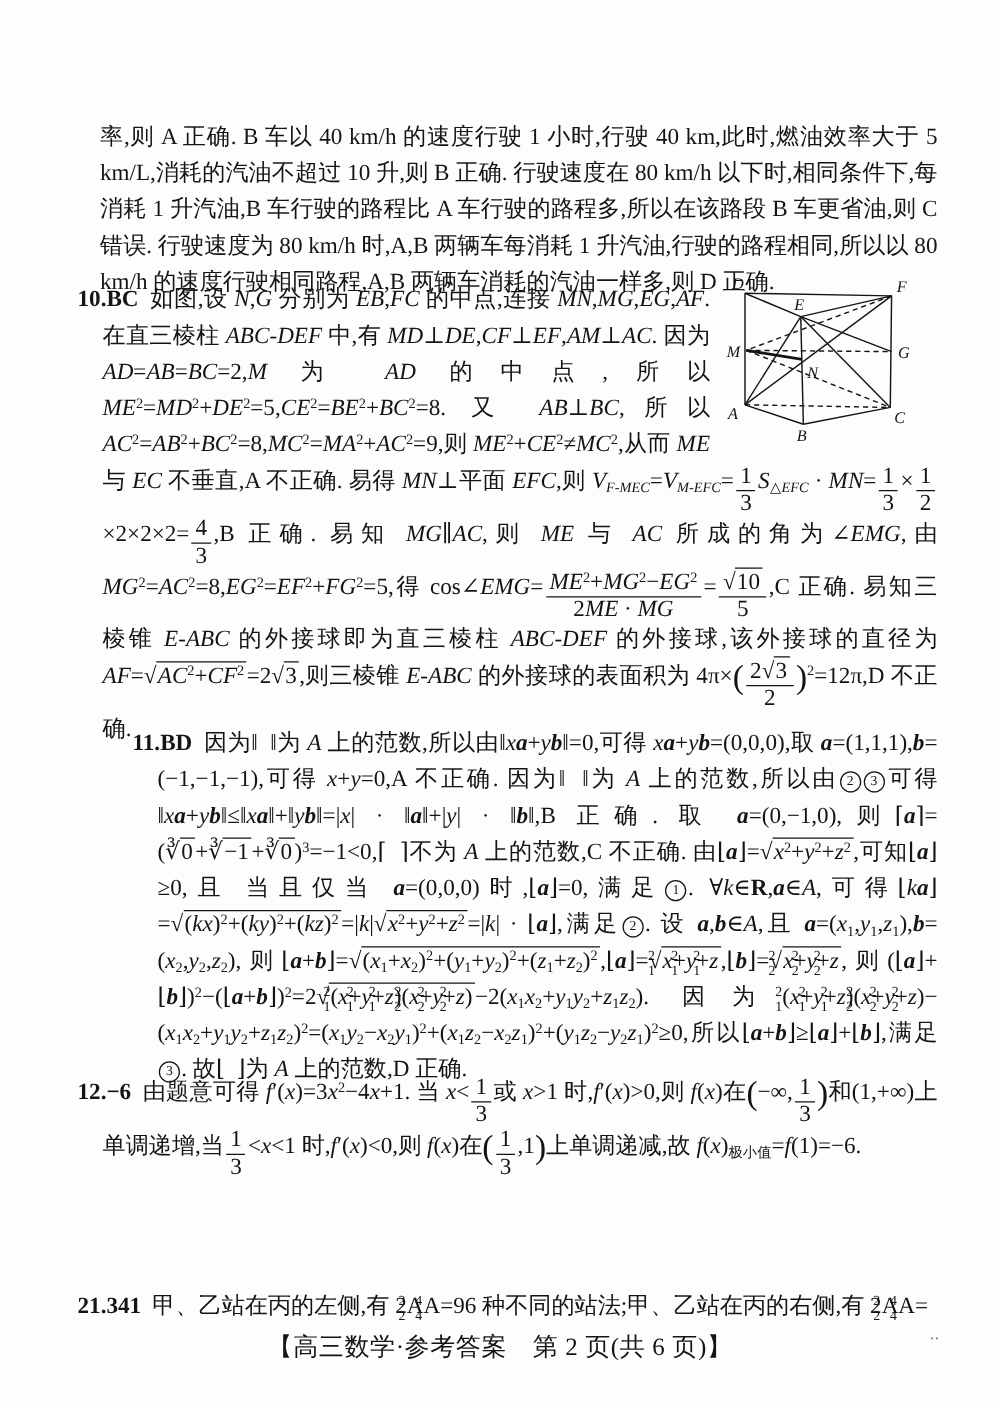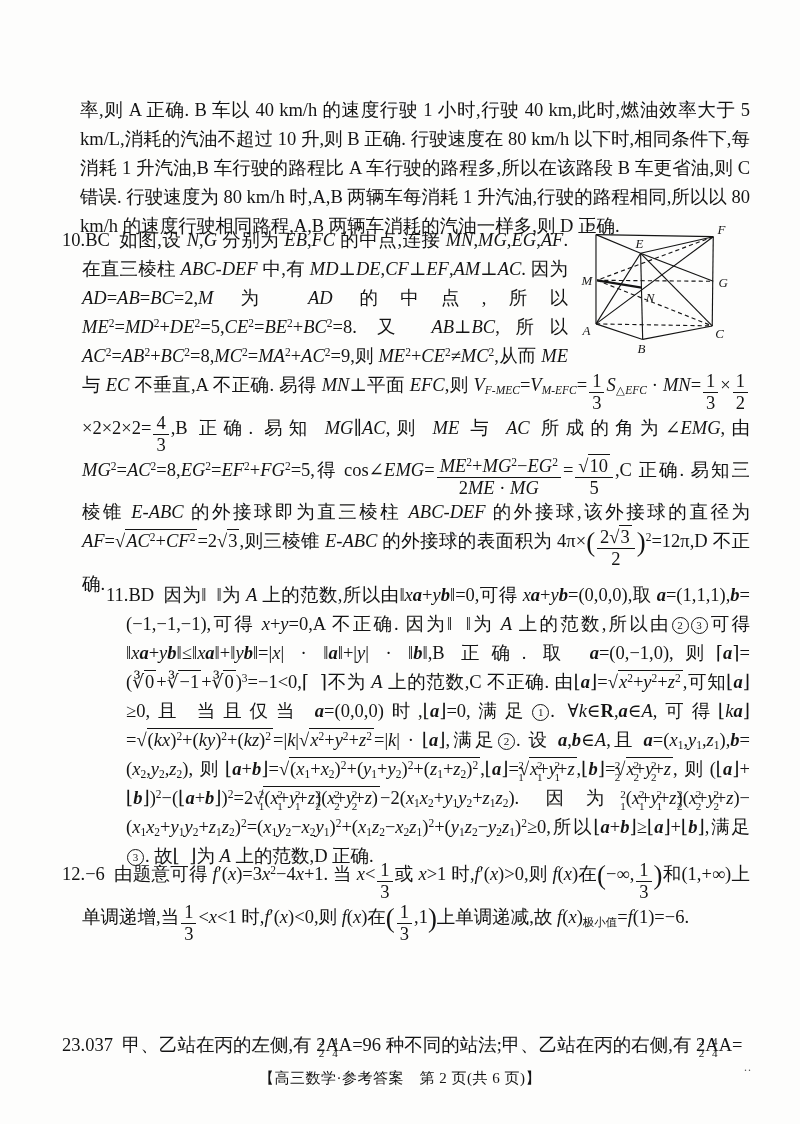--- a/index.html
+++ b/index.html
@@ -5,21 +5,21 @@
   html,body{margin:0;padding:0;}
   body{
     width:800px;height:1124px;position:relative;overflow:hidden;
     background:#fdfdfc;color:#141414;
     font-family:"Liberation Serif","DejaVu Serif",serif;
     font-size:18.5px;line-height:29px;
   }
   .blk{position:absolute;left:62px;right:50px;text-align:justify;}
   .indent{padding-left:18px;}
   .prob{padding-left:20px;text-indent:-20px;}
-  .pnum{margin-right:9px;}
+  .pnum{margin-right:9px;font-weight:bold;}
   i{font-family:"Liberation Serif","DejaVu Serif",serif;}
   sub,sup{font-size:0.62em;line-height:0;}
   sup{vertical-align:0.5em;}
   sub{vertical-align:-0.3em;}
   
   .ss{display:inline-block;vertical-align:-0.52em;line-height:1.02;font-size:0.6em;font-style:normal;text-align:left;letter-spacing:0;}
   .ss span{display:block;}
   
   .fr{display:inline-block;text-align:center;vertical-align:-0.95em;line-height:1.12;margin:0 2px;font-style:normal;text-indent:0;}
   .fr .n{display:block;border-bottom:1px solid #141414;padding:0 3px;}
@@ -27,21 +27,21 @@
   
   .sq{white-space:nowrap;}
   .rd{border-top:1px solid #141414;padding:1px 2px 0 1px;}
   
   .cn{display:inline-block;width:15px;height:15px;line-height:15px;border:1px solid #141414;border-radius:50%;
       text-align:center;font-size:11px;font-style:normal;vertical-align:1.5px;margin:0 1px;text-indent:0;}
   
   .bp{font-size:1.45em;font-style:normal;vertical-align:-0.16em;line-height:0;}
   .fig{float:right;width:170px;height:137px;margin:-8px 0 6px 12px;shape-outside:margin-box;}
   .fig text{font-size:12.5px;font-style:italic;fill:#141414;font-family:"Liberation Serif","DejaVu Serif",serif;}
-  .footer{position:absolute;top:1064px;left:0;width:100%;text-align:center;font-size:15px;letter-spacing:0.5px;}
+  .footer{position:absolute;top:1064px;left:0;width:100%;text-align:center;font-size:20px;letter-spacing:0.5px;}
   .artifact{position:absolute;top:1053px;right:48px;font-size:12px;color:#555;letter-spacing:1px;}
   .p9{top:96px;}
   .p10{top:226px;}
   .p11{top:581px;margin-left:44px;}
   .p12{top:860px;}
   .p13{top:1031px;}
 </style>
 </head>
 <body>
 
@@ -87,19 +87,19 @@
 
   <div class="blk prob p11">
     <span class="pnum">11.BD</span><span>因为‖&nbsp;&nbsp;‖为 <i>A</i> 上的范数,所以由‖<i>x</i><b><i>a</i></b>+<i>y</i><b><i>b</i></b>‖=0,可得 <i>x</i><b><i>a</i></b>+<i>y</i><b><i>b</i></b>=(0,0,0),取 <b><i>a</i></b>=(1,1,1),<b><i>b</i></b>=(−1,−1,−1),可得 <i>x</i>+<i>y</i>=0,A 不正确. 因为‖&nbsp;&nbsp;‖为 <i>A</i> 上的范数,所以由<span class="cn">2</span><span class="cn">3</span>可得‖<i>x</i><b><i>a</i></b>+<i>y</i><b><i>b</i></b>‖≤‖<i>x</i><b><i>a</i></b>‖+‖<i>y</i><b><i>b</i></b>‖=|<i>x</i>| · ‖<b><i>a</i></b>‖+|<i>y</i>| · ‖<b><i>b</i></b>‖,B 正确. 取 <b><i>a</i></b>=(0,−1,0),则⌈<b><i>a</i></b>⌉=(<span class="sq">∛<span class="rd">0</span></span>+<span class="sq">∛<span class="rd">−1</span></span>+<span class="sq">∛<span class="rd">0</span></span>)<sup>3</sup>=−1&lt;0,⌈&nbsp;&nbsp;⌉不为 <i>A</i> 上的范数,C 不正确. 由⌊<b><i>a</i></b>⌋=<span class="sq">√<span class="rd"><i>x</i><sup>2</sup>+<i>y</i><sup>2</sup>+<i>z</i><sup>2</sup></span></span>,可知⌊<b><i>a</i></b>⌋≥0,且 当且仅当 <b><i>a</i></b>=(0,0,0)时,⌊<b><i>a</i></b>⌋=0,满足<span class="cn">1</span>. ∀<i>k</i>∈<b>R</b>,<b><i>a</i></b>∈<i>A</i>,可得⌊<i>k</i><b><i>a</i></b>⌋=<span class="sq">√<span class="rd">(<i>kx</i>)<sup>2</sup>+(<i>ky</i>)<sup>2</sup>+(<i>kz</i>)<sup>2</sup></span></span>=|<i>k</i>|<span class="sq">√<span class="rd"><i>x</i><sup>2</sup>+<i>y</i><sup>2</sup>+<i>z</i><sup>2</sup></span></span>=|<i>k</i>| · ⌊<b><i>a</i></b>⌋,满足<span class="cn">2</span>. 设 <b><i>a</i></b>,<b><i>b</i></b>∈<i>A</i>,且 <b><i>a</i></b>=(<i>x</i><sub>1</sub>,<i>y</i><sub>1</sub>,<i>z</i><sub>1</sub>),<b><i>b</i></b>=(<i>x</i><sub>2</sub>,<i>y</i><sub>2</sub>,<i>z</i><sub>2</sub>),则⌊<b><i>a</i></b>+<b><i>b</i></b>⌋=<span class="sq">√<span class="rd">(<i>x</i><sub>1</sub>+<i>x</i><sub>2</sub>)<sup>2</sup>+(<i>y</i><sub>1</sub>+<i>y</i><sub>2</sub>)<sup>2</sup>+(<i>z</i><sub>1</sub>+<i>z</i><sub>2</sub>)<sup>2</sup></span></span>,⌊<b><i>a</i></b>⌋=<span class="sq">√<span class="rd"><i>x</i><span class="ss"><span>2</span><span>1</span></span>+<i>y</i><span class="ss"><span>2</span><span>1</span></span>+<i>z</i><span class="ss"><span>2</span><span>1</span></span></span></span>,⌊<b><i>b</i></b>⌋=<span class="sq">√<span class="rd"><i>x</i><span class="ss"><span>2</span><span>2</span></span>+<i>y</i><span class="ss"><span>2</span><span>2</span></span>+<i>z</i><span class="ss"><span>2</span><span>2</span></span></span></span>,则(⌊<b><i>a</i></b>⌋+⌊<b><i>b</i></b>⌋)<sup>2</sup>−(⌊<b><i>a</i></b>+<b><i>b</i></b>⌋)<sup>2</sup>=2<span class="sq">√<span class="rd">(<i>x</i><span class="ss"><span>2</span><span>1</span></span>+<i>y</i><span class="ss"><span>2</span><span>1</span></span>+<i>z</i><span class="ss"><span>2</span><span>1</span></span>)(<i>x</i><span class="ss"><span>2</span><span>2</span></span>+<i>y</i><span class="ss"><span>2</span><span>2</span></span>+<i>z</i><span class="ss"><span>2</span><span>2</span></span>)</span></span>−2(<i>x</i><sub>1</sub><i>x</i><sub>2</sub>+<i>y</i><sub>1</sub><i>y</i><sub>2</sub>+<i>z</i><sub>1</sub><i>z</i><sub>2</sub>). 因为(<i>x</i><span class="ss"><span>2</span><span>1</span></span>+<i>y</i><span class="ss"><span>2</span><span>1</span></span>+<i>z</i><span class="ss"><span>2</span><span>1</span></span>)(<i>x</i><span class="ss"><span>2</span><span>2</span></span>+<i>y</i><span class="ss"><span>2</span><span>2</span></span>+<i>z</i><span class="ss"><span>2</span><span>2</span></span>)−(<i>x</i><sub>1</sub><i>x</i><sub>2</sub>+<i>y</i><sub>1</sub><i>y</i><sub>2</sub>+<i>z</i><sub>1</sub><i>z</i><sub>2</sub>)<sup>2</sup>=(<i>x</i><sub>1</sub><i>y</i><sub>2</sub>−<i>x</i><sub>2</sub><i>y</i><sub>1</sub>)<sup>2</sup>+(<i>x</i><sub>1</sub><i>z</i><sub>2</sub>−<i>x</i><sub>2</sub><i>z</i><sub>1</sub>)<sup>2</sup>+(<i>y</i><sub>1</sub><i>z</i><sub>2</sub>−<i>y</i><sub>2</sub><i>z</i><sub>1</sub>)<sup>2</sup>≥0,所以⌊<b><i>a</i></b>+<b><i>b</i></b>⌋≥⌊<b><i>a</i></b>⌋+⌊<b><i>b</i></b>⌋,满足<span class="cn">3</span>. 故⌊&nbsp;&nbsp;⌋为 <i>A</i> 上的范数,D 正确.</span>
   </div>
 
   <div class="blk prob p12">
     <span class="pnum">12.−6</span><span>由题意可得 <i>f</i>′(<i>x</i>)=3<i>x</i><sup>2</sup>−4<i>x</i>+1. 当 <i>x</i>&lt;<span class="fr"><span class="n">1</span><span class="d">3</span></span>或 <i>x</i>&gt;1 时,<i>f</i>′(<i>x</i>)&gt;0,则 <i>f</i>(<i>x</i>)在<span class="bp">(</span>−∞,<span class="fr"><span class="n">1</span><span class="d">3</span></span><span class="bp">)</span>和(1,+∞)上单调递增,当<span class="fr"><span class="n">1</span><span class="d">3</span></span>&lt;<i>x</i>&lt;1 时,<i>f</i>′(<i>x</i>)&lt;0,则 <i>f</i>(<i>x</i>)在<span class="bp">(</span><span class="fr"><span class="n">1</span><span class="d">3</span></span>,1<span class="bp">)</span>上单调递减,故 <i>f</i>(<i>x</i>)<sub>极小值</sub>=<i>f</i>(1)=−6.</span>
   </div>
 
   <div class="blk prob p13">
-    <span class="pnum">23.037</span><span>甲、乙站在丙的左侧,有 2A<span class="ss"><span>2</span><span>2</span></span>A<span class="ss"><span>4</span><span>4</span></span>=96 种不同的站法;甲、乙站在丙的右侧,有 2A<span class="ss"><span>2</span><span>2</span></span>A<span class="ss"><span>4</span><span>4</span></span>=</span>
+    <span class="pnum">21.341</span><span>甲、乙站在丙的左侧,有 2A<span class="ss"><span>2</span><span>2</span></span>A<span class="ss"><span>4</span><span>4</span></span>=96 种不同的站法;甲、乙站在丙的右侧,有 2A<span class="ss"><span>2</span><span>2</span></span>A<span class="ss"><span>4</span><span>4</span></span>=</span>
   </div>
 
   <div class="footer">【高三数学·参考答案　第 2 页(共 6 页)】</div>
   <div class="artifact">..</div>
 
 </div>
 
 </body></html>

